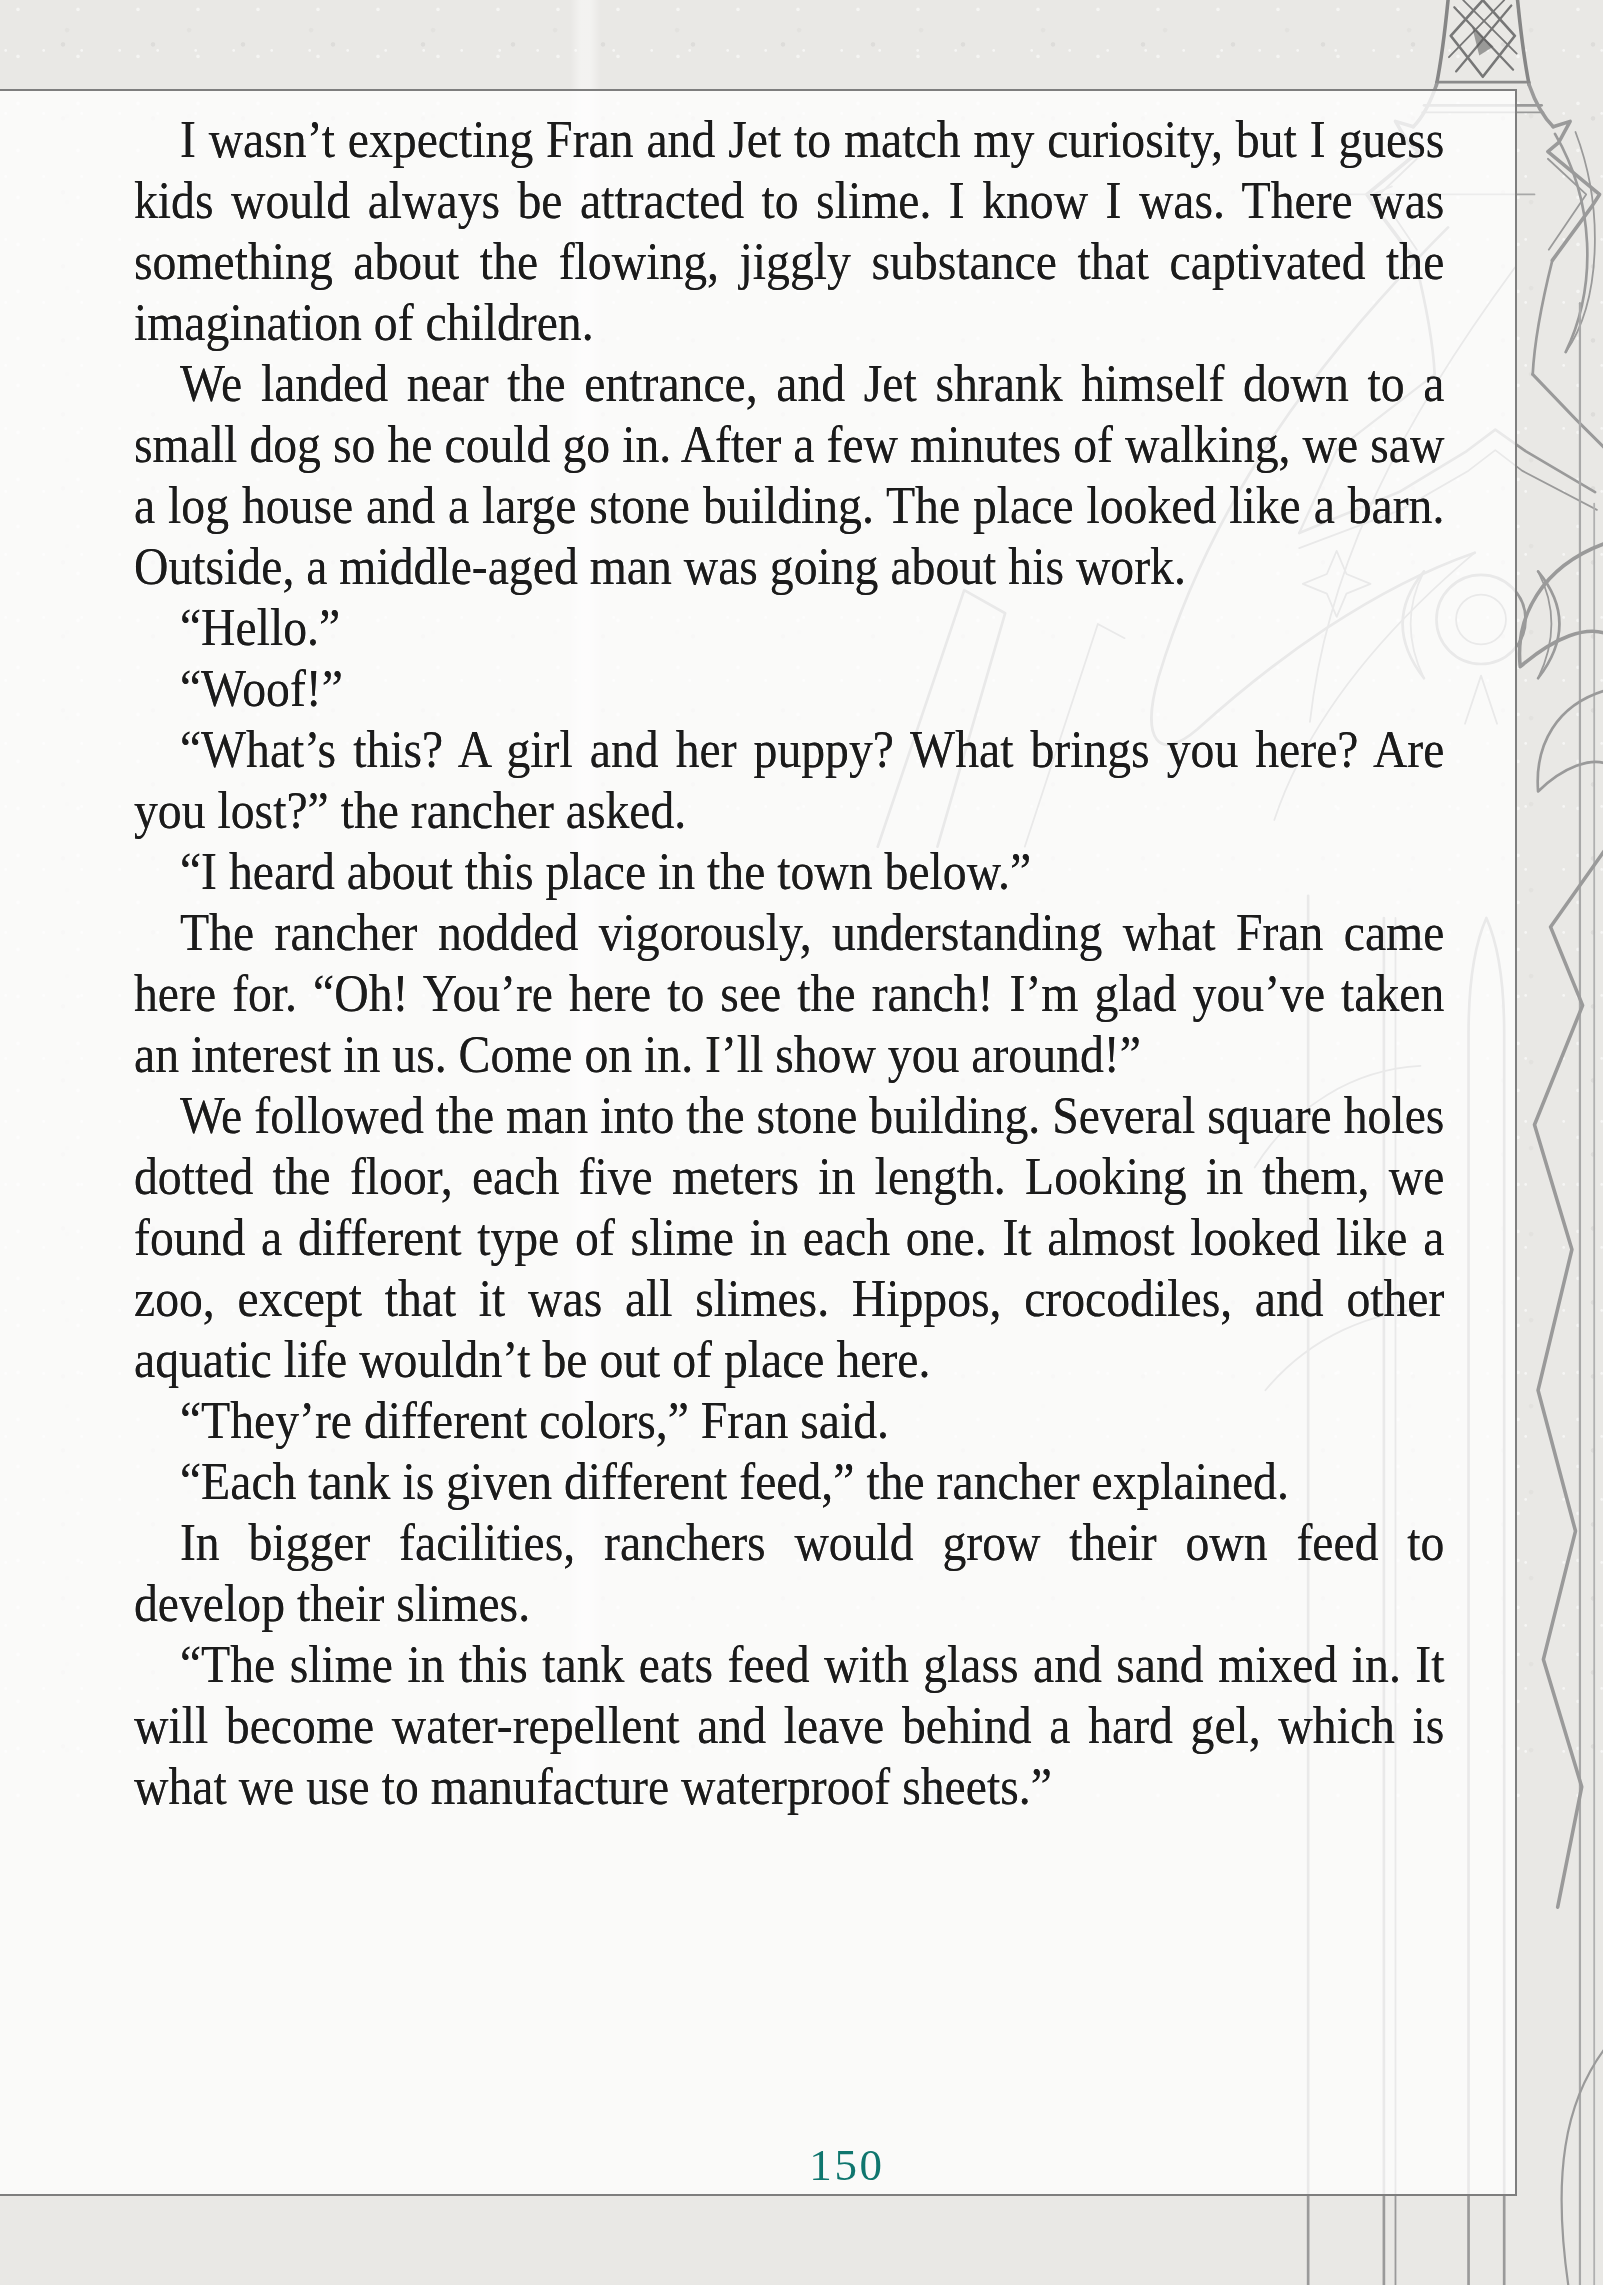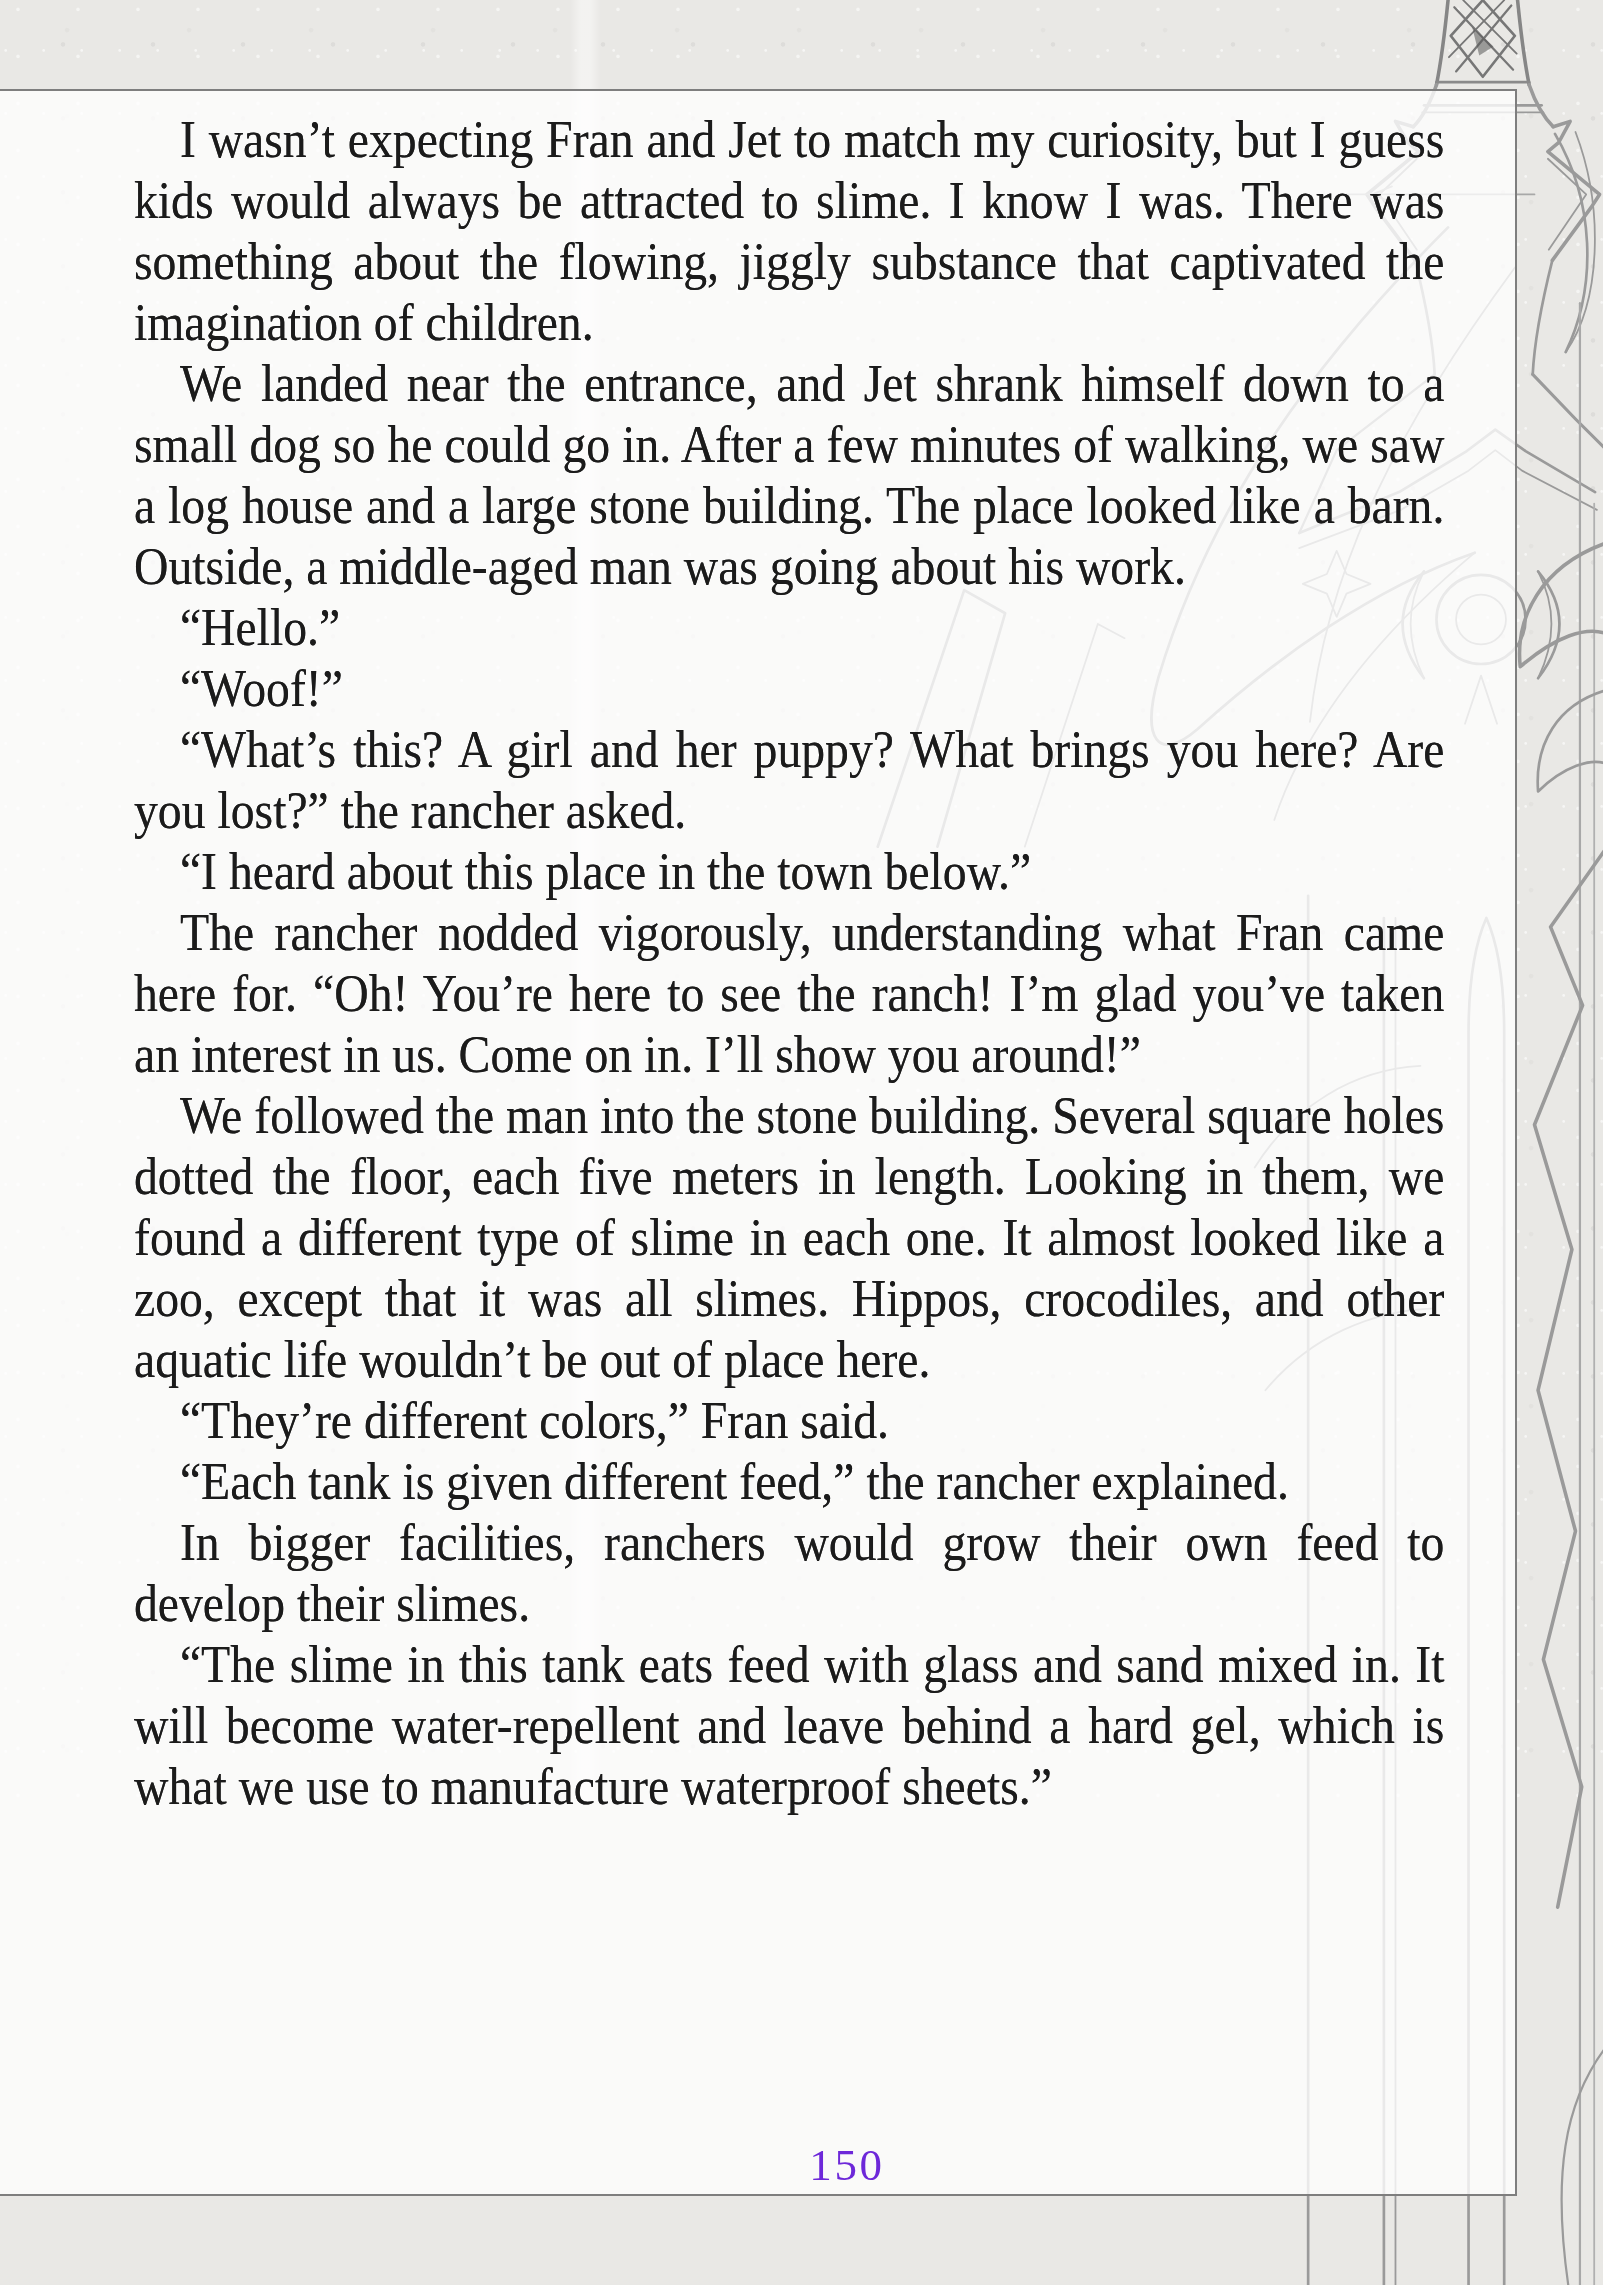--- a/index.html
+++ b/index.html
@@ -48,21 +48,21 @@
     text-align: justify;
     text-shadow: 0 0 0.5px rgba(20,20,20,0.8);
   }
   .text-block p { margin: 0; text-indent: 51px; }
 
   .page-number {
     position: absolute; left: 847px; top: 2139px;
     transform: translateX(-50%);
     font-size: 45px;
     letter-spacing: 2.7px;
-    color: #6d28d9;
+    color: #0f766e;
     font-variant-numeric: oldstyle-nums;
   }
 </style>
 </head>
 <body>
 
 <div class="canvas">
 
   <div class="margin-bg"></div>
 

